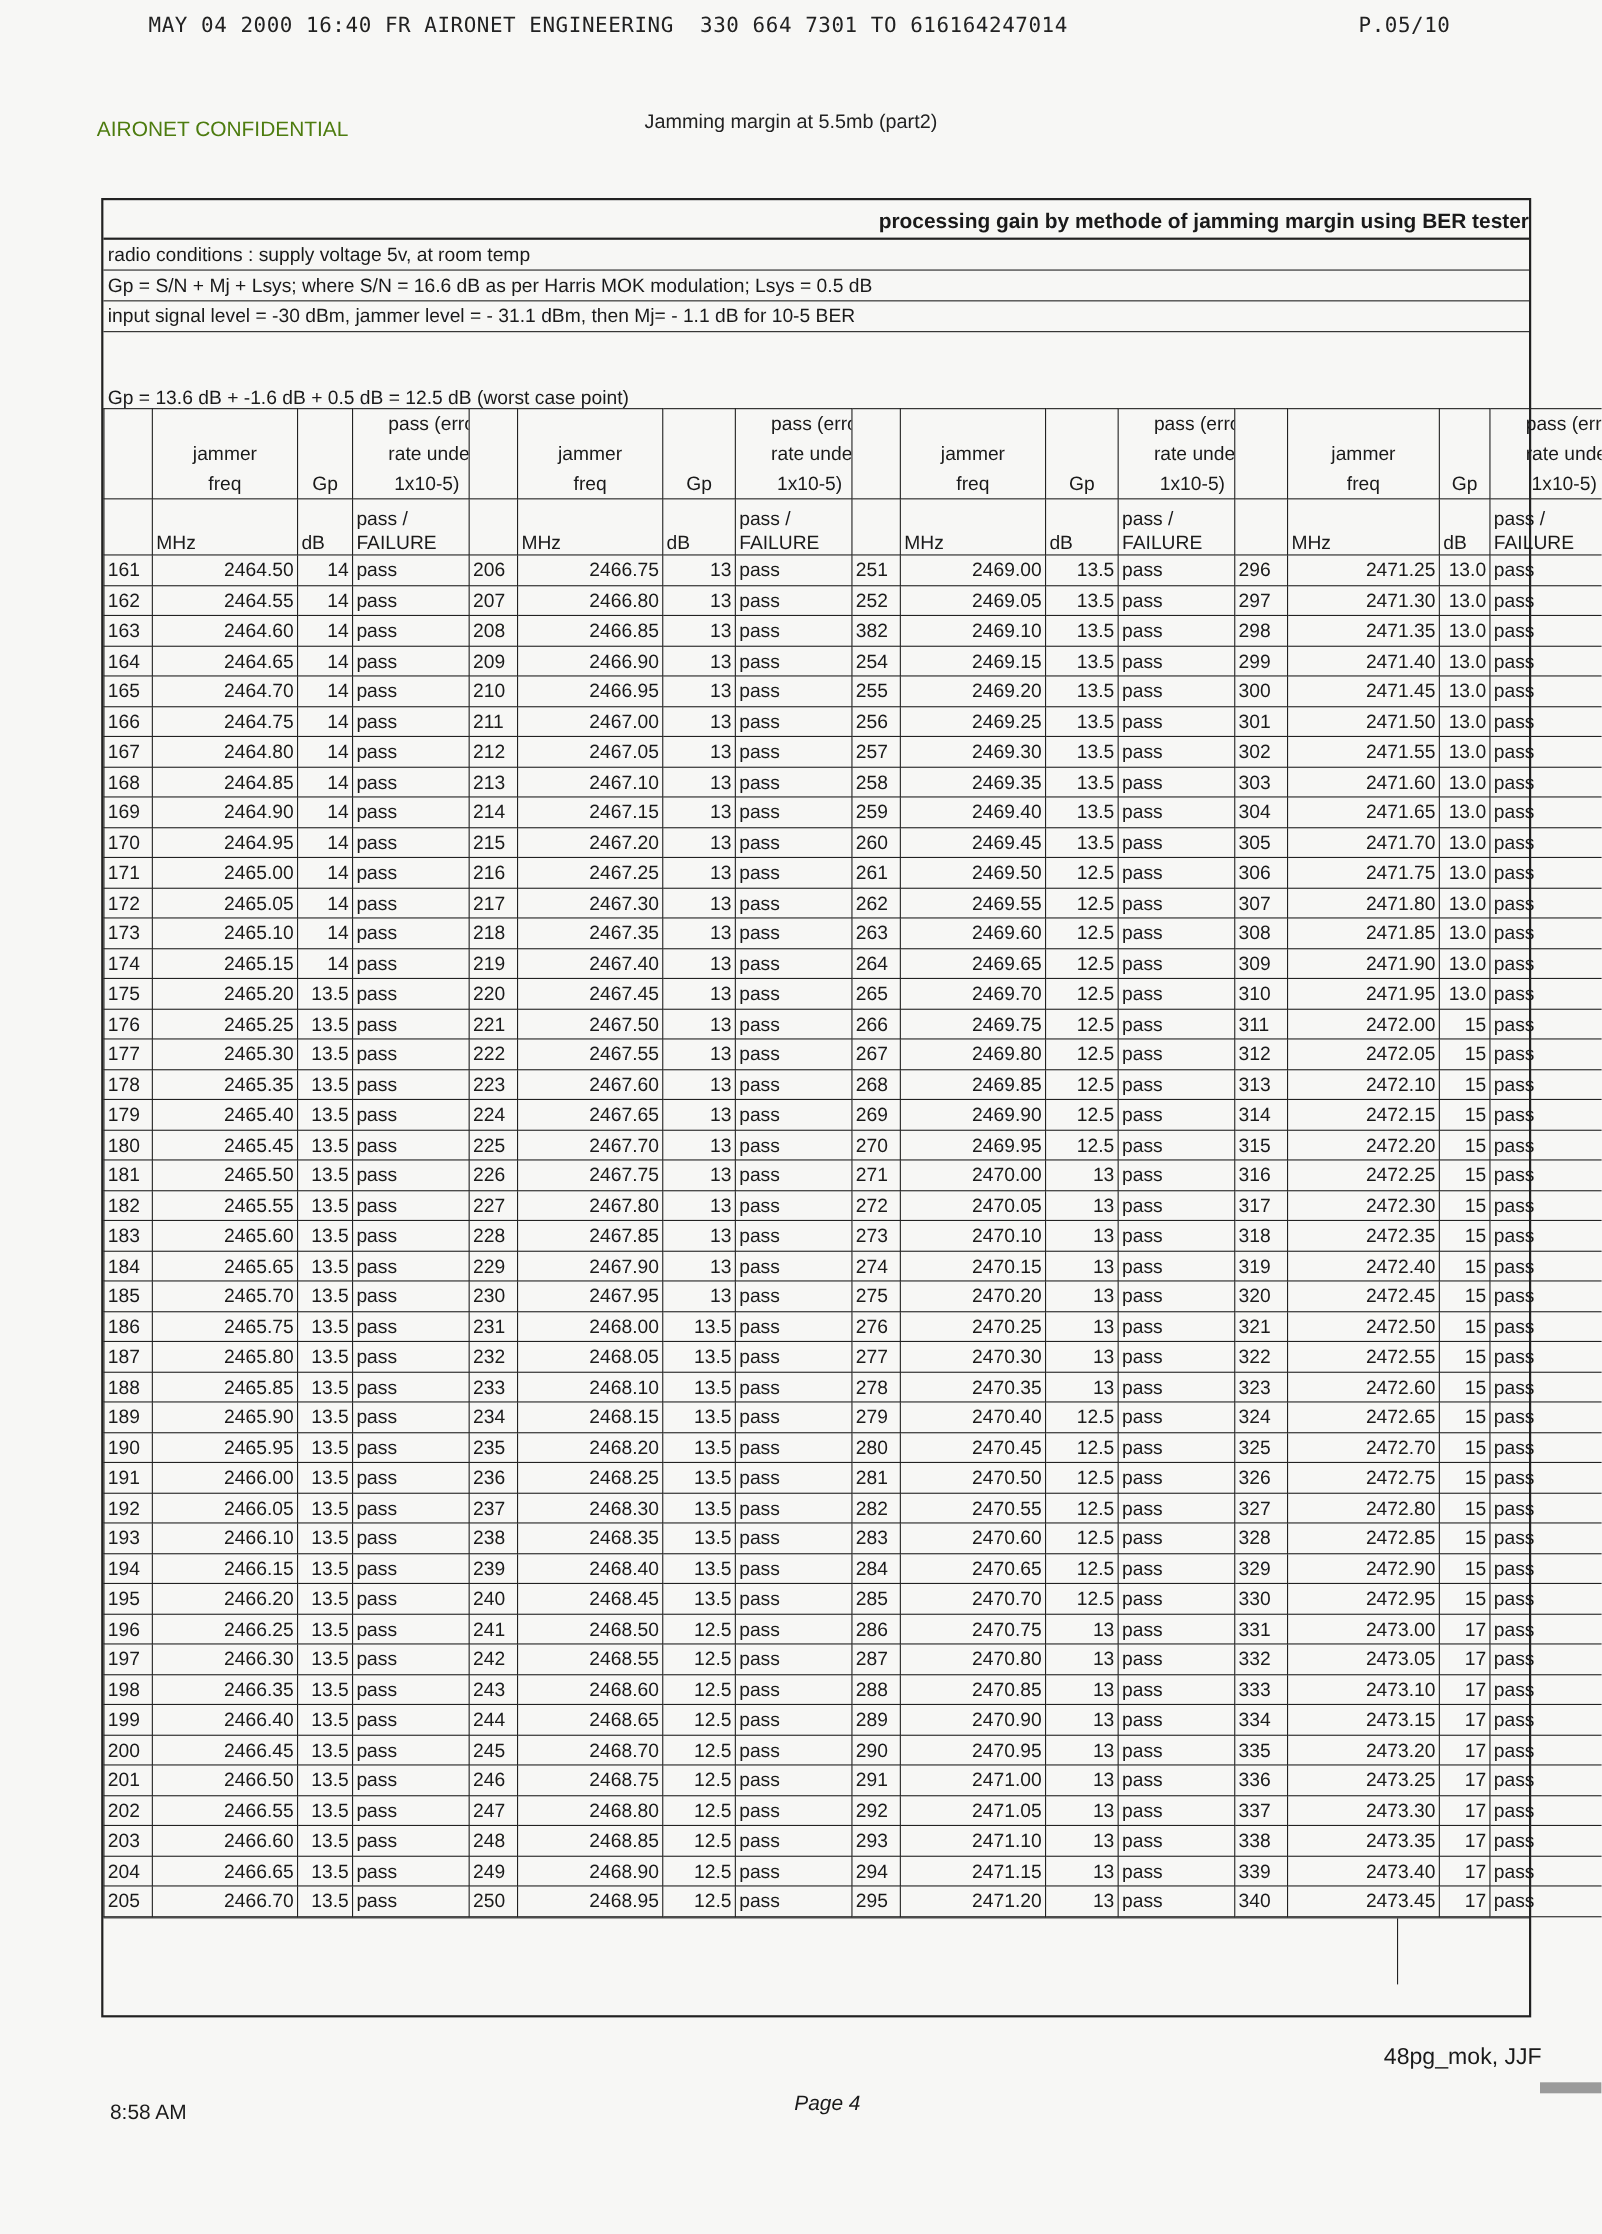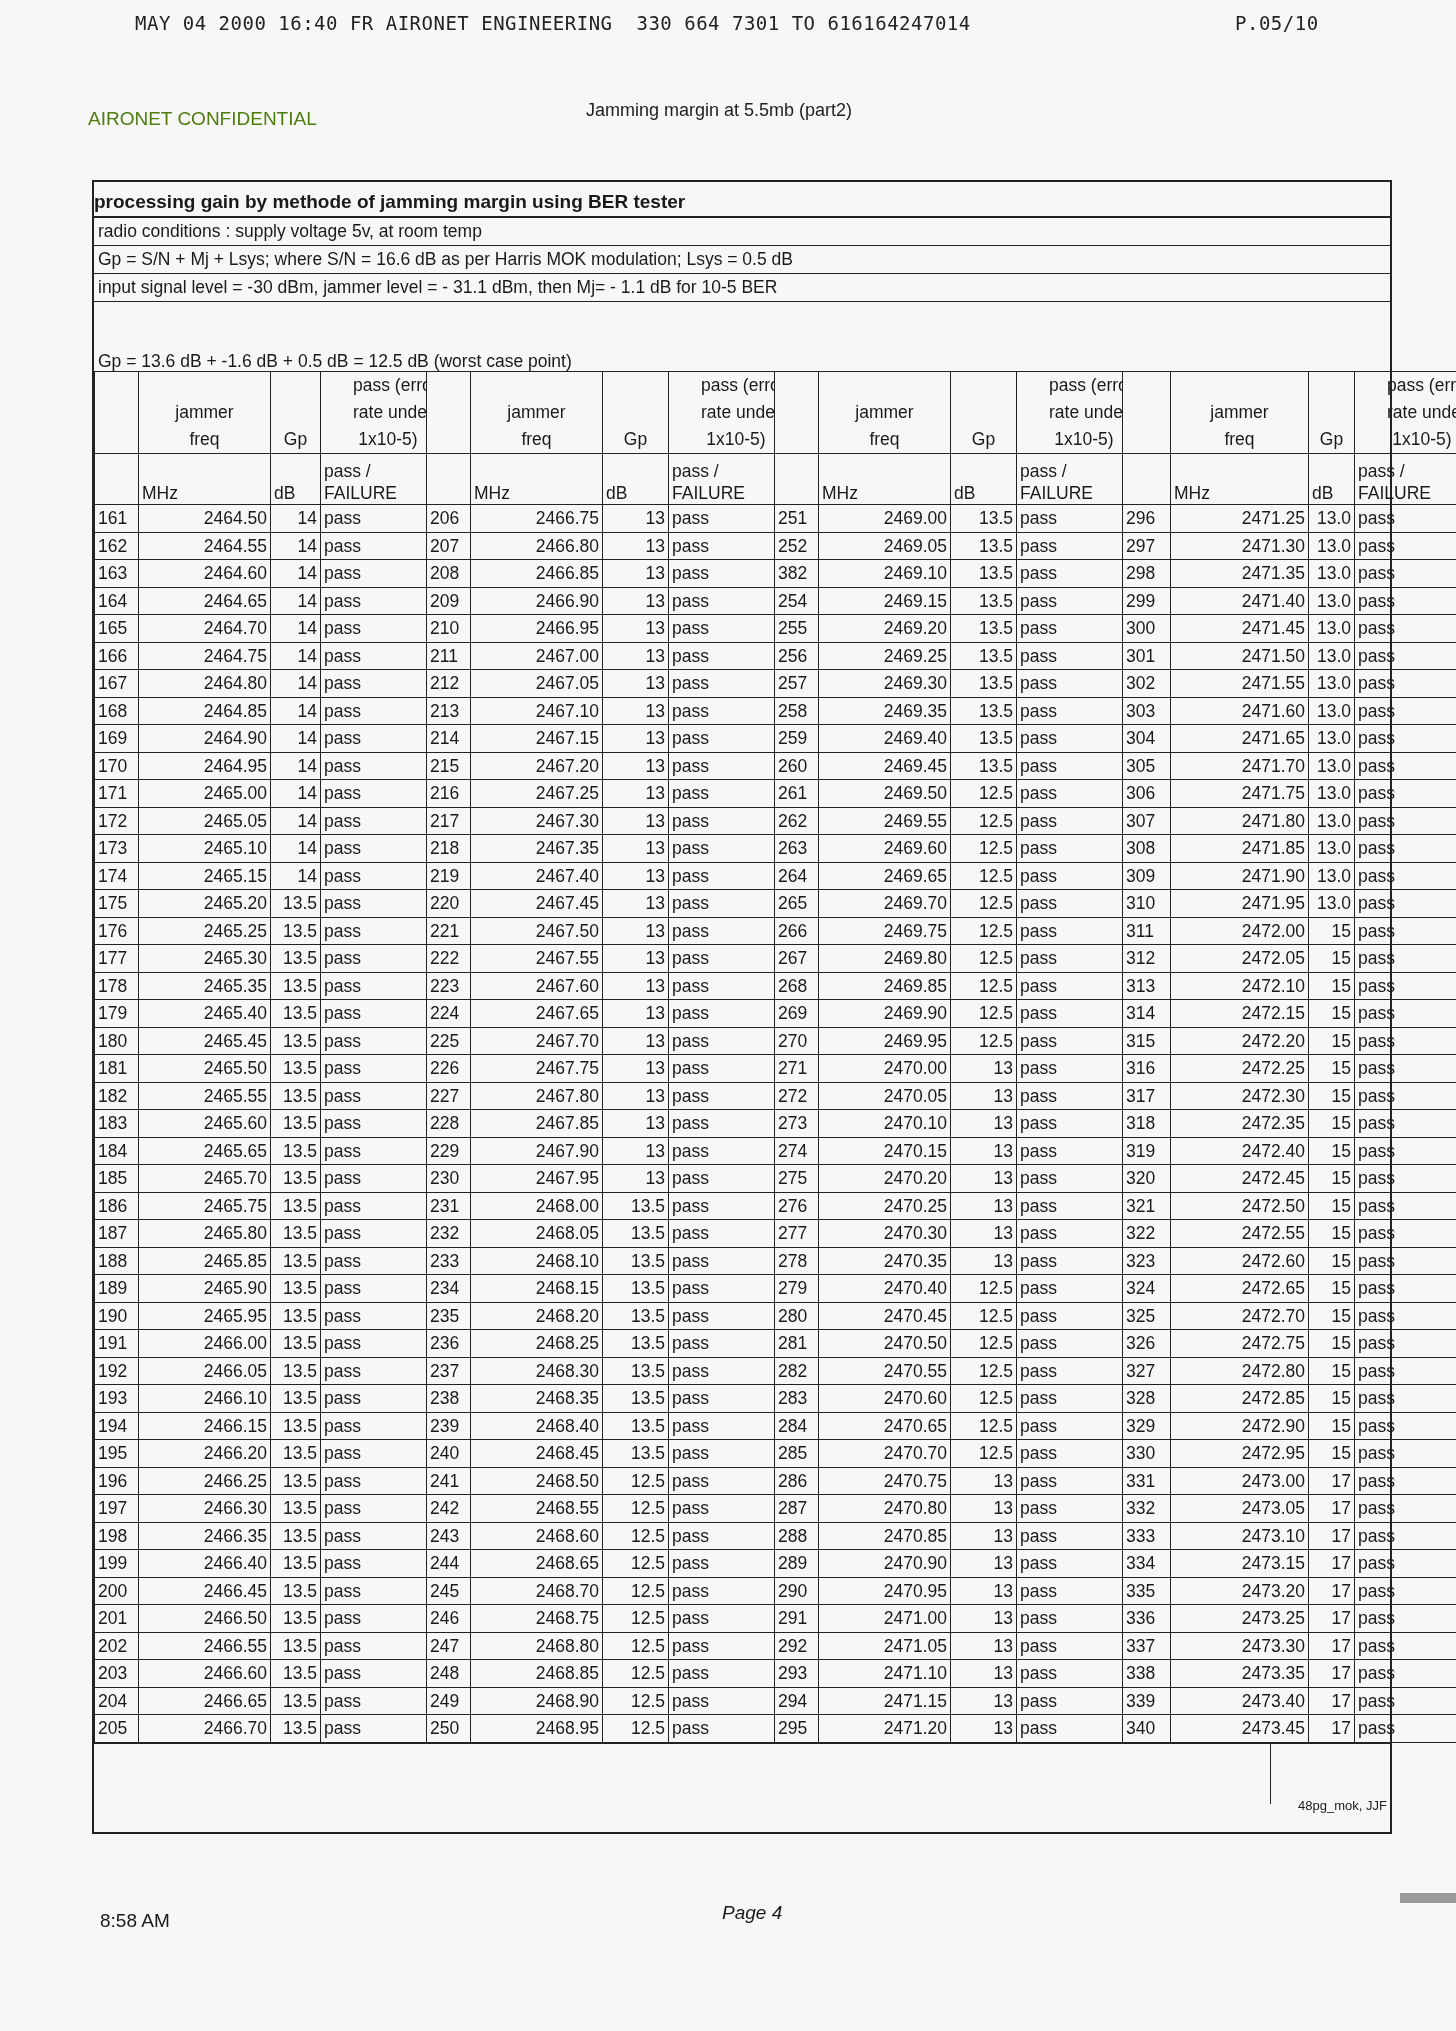--- a/index.html
+++ b/index.html
@@ -15,21 +15,21 @@
   }
   .fax-header .page { position: absolute; left: 1100px; top: 0; }
   .conf { position: absolute; left: 88px; top: 108px; font-size: 19px; color: #4d7c0f; }
   .subtitle { position: absolute; left: 586px; top: 100px; font-size: 18px; color: #222; }
 
   .sheet {
     position: absolute; left: 92px; top: 180px; width: 1296px; height: 1650px;
     border: 2px solid #222; background: #f7f7f5;
   }
   .sheet-title {
-    text-align: left; font-weight: bold; font-size: 19px; height: 34px; line-height: 40px;
+    text-align: right; font-weight: bold; font-size: 19px; height: 34px; line-height: 40px;
     border-bottom: 2px solid #222;
   }
   .info-row {
     height: 27px; line-height: 27px; font-size: 17.5px; padding-left: 4px;
     border-bottom: 1.5px solid #222; white-space: nowrap;
   }
   .info-row.last { border-bottom: none; height: 22px; line-height: 24px; margin-top: 47px; }
   table.grid {
     border-collapse: collapse; width: 1296px; table-layout: fixed; font-size: 17.5px;
   }
@@ -42,21 +42,21 @@
   table.grid tr.h1 td.pf { vertical-align: top; line-height: 27px; padding-left: 32px; }
   td.n { text-align: left; }
   td.f { text-align: right; }
   td.g { text-align: right; }
   td.p { text-align: left; }
   .tail { height: 60px; border-top: 1.5px solid #222; position: relative; }
   .tail .vline { position: absolute; left: 1176px; top: 0; bottom: 0; border-left: 1.3px solid #222; }
 
   .footer-left { position: absolute; left: 100px; top: 1910px; font-size: 19px; }
   .footer-center { position: absolute; left: 722px; top: 1902px; font-size: 19px; font-style: italic; }
-  .footer-right { position: absolute; left: 1258px; top: 1798px; font-size: 13px; margin-left: 40px; }
+  .footer-right { position: absolute; left: 1258px; top: 1858px; font-size: 21px; }
   .edge-mark { position: absolute; left: 1400px; top: 1893px; width: 56px; height: 10px; background: #9a9a9a; }
 </style>
 </head>
 <body>
 
 <div class="fax-header"><span>MAY 04 2000 16:40 FR AIRONET ENGINEERING  330 664 7301 TO 616164247014</span><span class="page">P.05/10</span></div>
 
 <div class="conf">AIRONET CONFIDENTIAL</div>
 <div class="subtitle">Jamming margin at 5.5mb (part2)</div>
 

